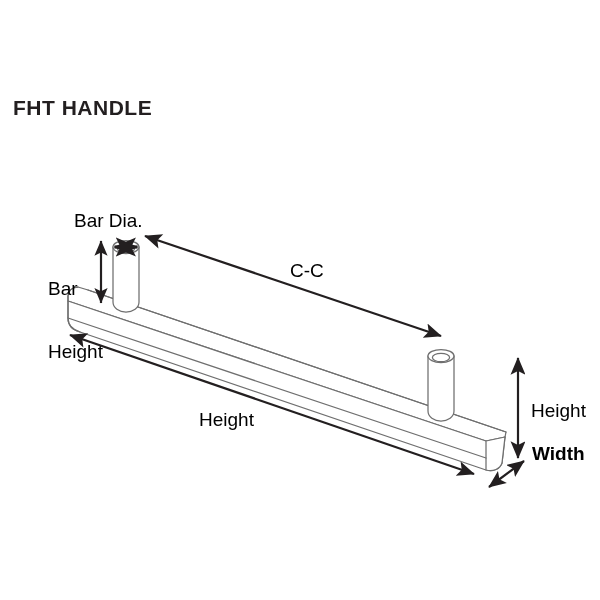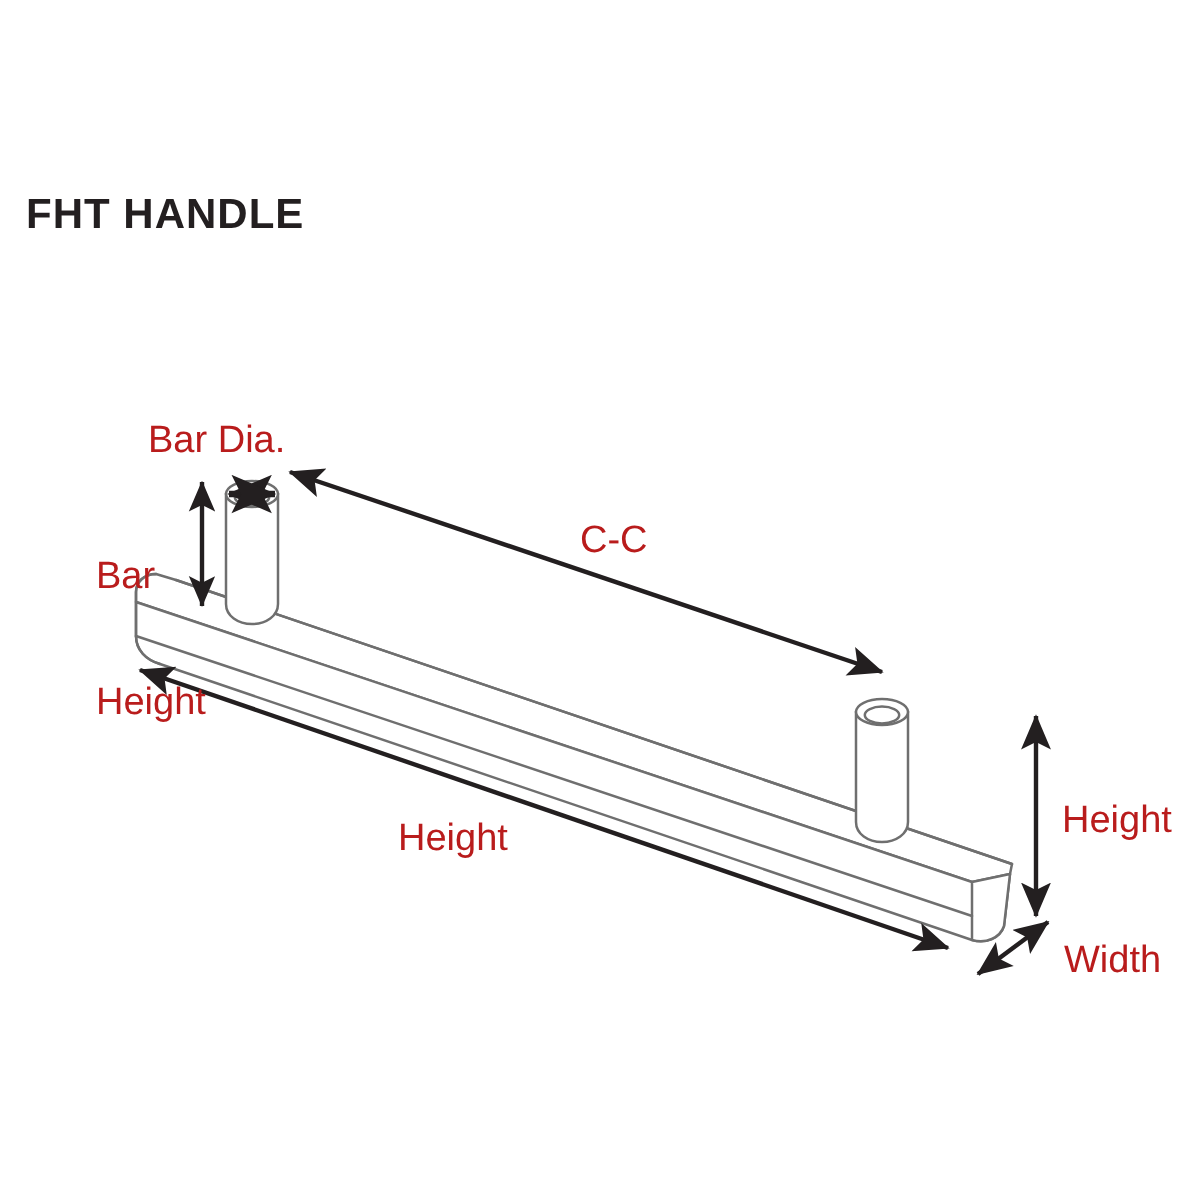--- a/index.html
+++ b/index.html
@@ -36,30 +36,30 @@
   svg.drawing {
     position: absolute;
     left: 0;
     top: 0;
     width: 600px;
     height: 600px;
   }
   .label {
     position: absolute;
     font-size: 19px;
-    color: #b91c1c;
+    color: #000000;
     line-height: 1.12;
     white-space: pre;
   }
   .label-bar-dia   { left: 74px;  top: 210px; }
   .label-bar-height{ left: 48px;  top: 235px; }
   .label-cc        { left: 290px; top: 260px; }
   .label-length    { left: 199px; top: 409px; }
   .label-height    { left: 531px; top: 400px; }
-  .label-width     { left: 532px; top: 470px; }
+  .label-width     { left: 532px; top: 443px; font-weight: bold; }
 </style>
 </head>
 <body>
 
 <div id="diagram-root">
 
   <div class="title">FHT HANDLE</div>
 
   <svg class="drawing" viewBox="0 0 600 600">
     <defs>

